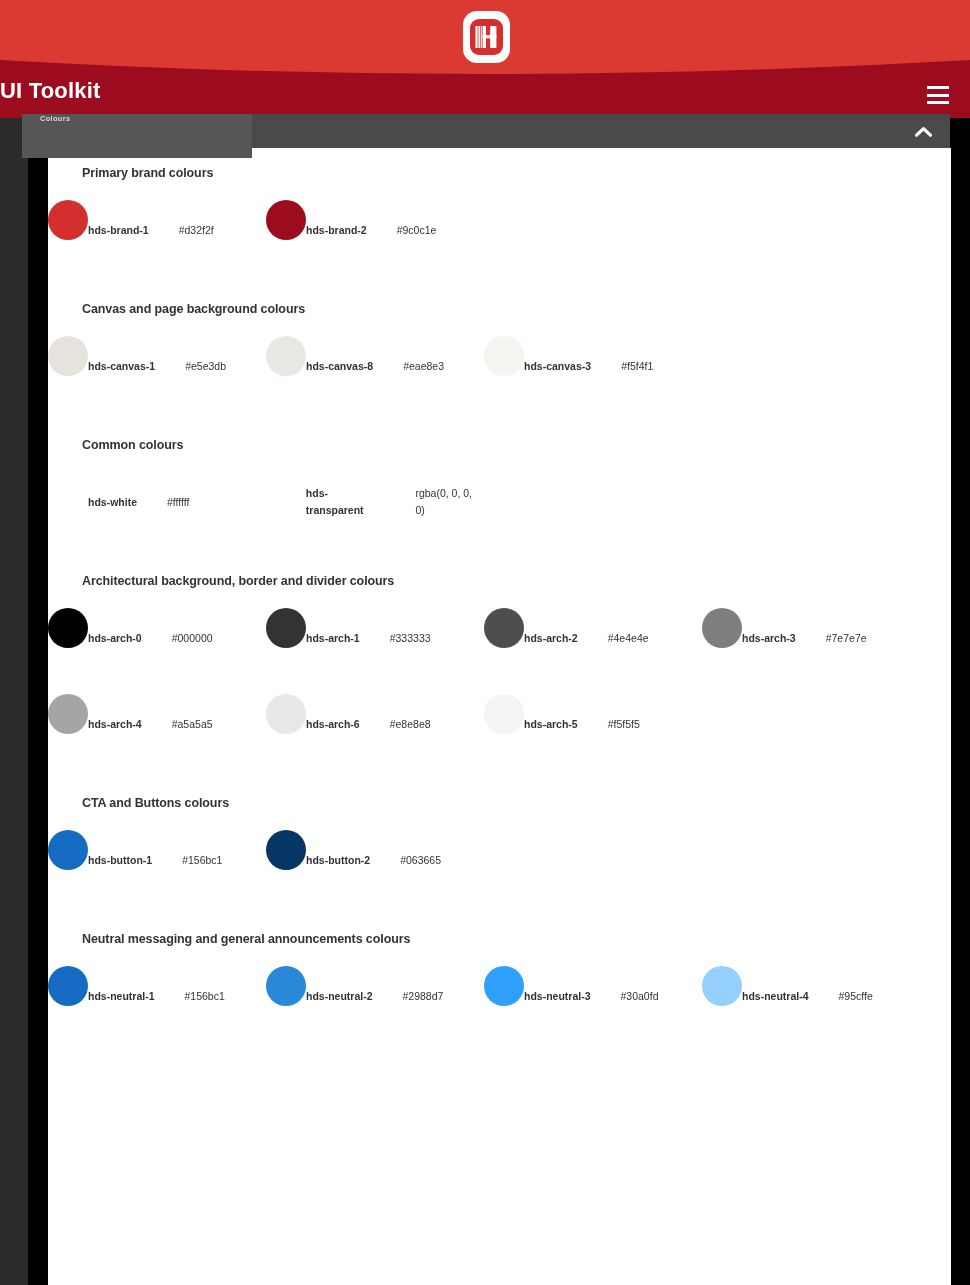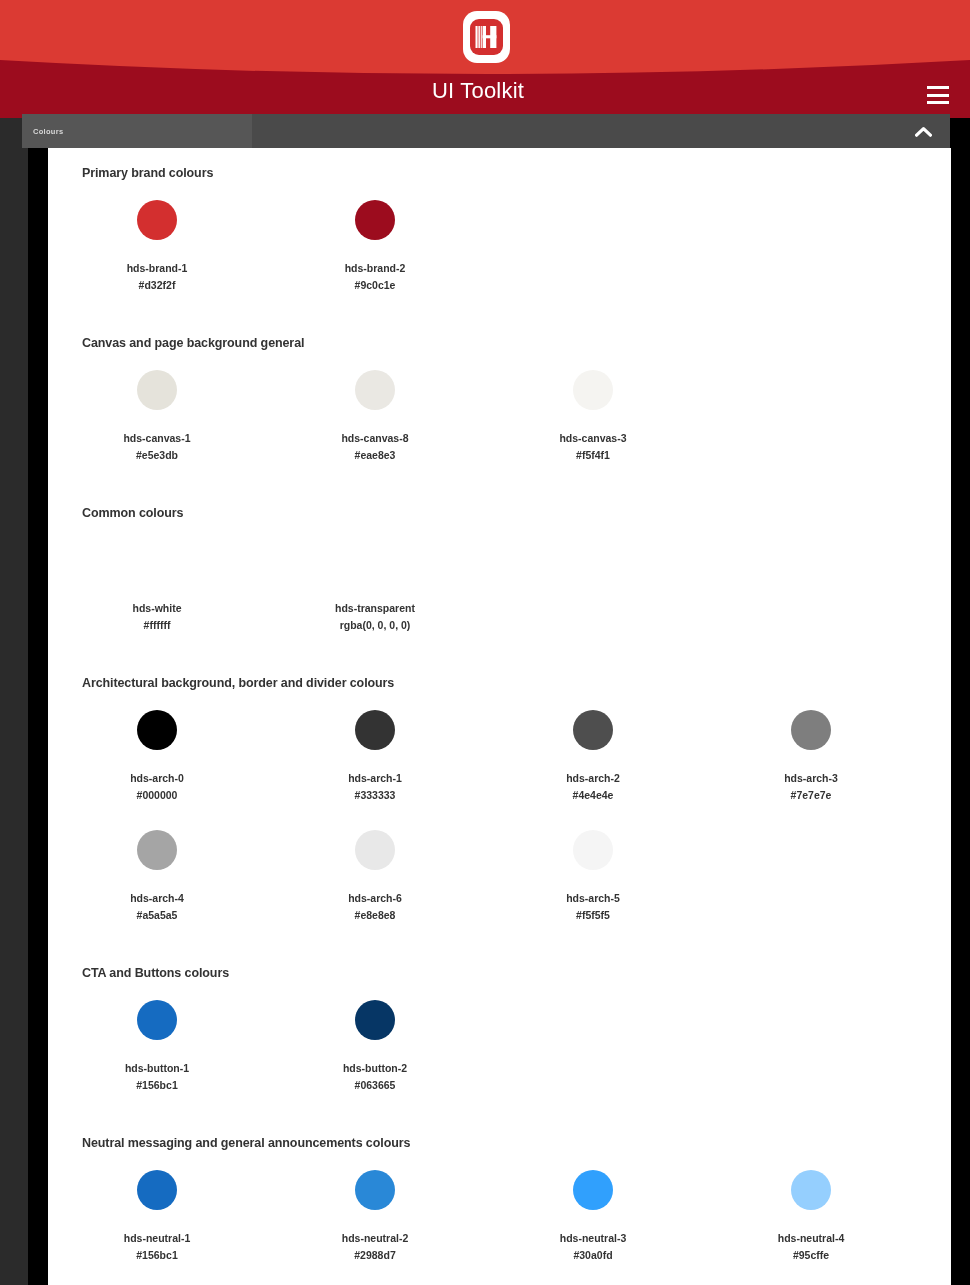--- a/index.html
+++ b/index.html
@@ -56,24 +56,23 @@
     justify-content: center;
     z-index: 5;
   }
   .logo svg { display: block; }
 
   .header-title {
     position: absolute;
     left: 0;
     top: 78px;
     width: 956px;
-    text-align: center;
     color: #ffffff;
     font-size: 22px;
-    font-weight: 400;
+    font-weight: 700;
     letter-spacing: 0.2px;
     z-index: 6;
   }
 
   .hamburger {
     position: absolute;
     right: 21px;
     top: 86px;
     width: 22px;
     height: 18px;
@@ -97,25 +96,25 @@
     top: 114px;
     width: 928px;
     height: 34px;
     background: #4a4a4a;
     z-index: 4;
   }
   .tab {
     position: absolute;
     left: 0; top: 0;
     width: 230px;
-    height: 34px;
+    height: 44px;
     background: #565656;
     display: flex;
-    align-items: center;
-    padding-left: 11px;
+    align-items: flex-start;
+    padding-left: 18px;
     cursor: pointer;
   }
   .tab-label {
     color: #d8d8d8;
     font-size: 7.5px;
     font-weight: 700;
     letter-spacing: 0.3px;
   }
   .collapse-btn {
     position: absolute;
@@ -164,40 +163,41 @@
 
   .swatch-grid {
     display: flex;
     flex-wrap: wrap;
   }
   .swatch {
     width: 218px;
     padding-top: 8px;
     padding-bottom: 18px;
     display: flex;
-    flex-direction: column;
+    flex-direction: row;
     align-items: center;
   }
   .swatch-dot {
     width: 40px;
     height: 40px;
     border-radius: 50%;
     margin-bottom: 20px;
   }
   .swatch-name {
     font-size: 10.5px;
     font-weight: 700;
     color: #333333;
     line-height: 17px;
   }
   .swatch-value {
     font-size: 10.5px;
-    font-weight: 700;
+    font-weight: 400;
     color: #333333;
     line-height: 17px;
+    margin-left: 30px;
   }
 
   .sec-gap { height: 24px; }
 </style>
 </head>
 <body>
 
 <div id="app">
 
   <div class="header">
@@ -254,21 +254,21 @@
             </div>
             <div class="swatch">
               <div class="swatch-dot" style="background: rgb(156, 12, 30);"></div>
               <div class="swatch-name">hds-brand-2</div>
               <div class="swatch-value">#9c0c1e</div>
             </div>
           </div>
         </div>
         <div class="sec-gap"></div>
         <div class="section">
-          <div class="section-title">Canvas and page background general</div>
+          <div class="section-title">Canvas and page background colours</div>
           <div class="swatch-grid">
             <div class="swatch">
               <div class="swatch-dot" style="background: rgb(229, 227, 219);"></div>
               <div class="swatch-name">hds-canvas-1</div>
               <div class="swatch-value">#e5e3db</div>
             </div>
             <div class="swatch">
               <div class="swatch-dot" style="background: rgb(234, 232, 227);"></div>
               <div class="swatch-name">hds-canvas-8</div>
               <div class="swatch-value">#eae8e3</div>

